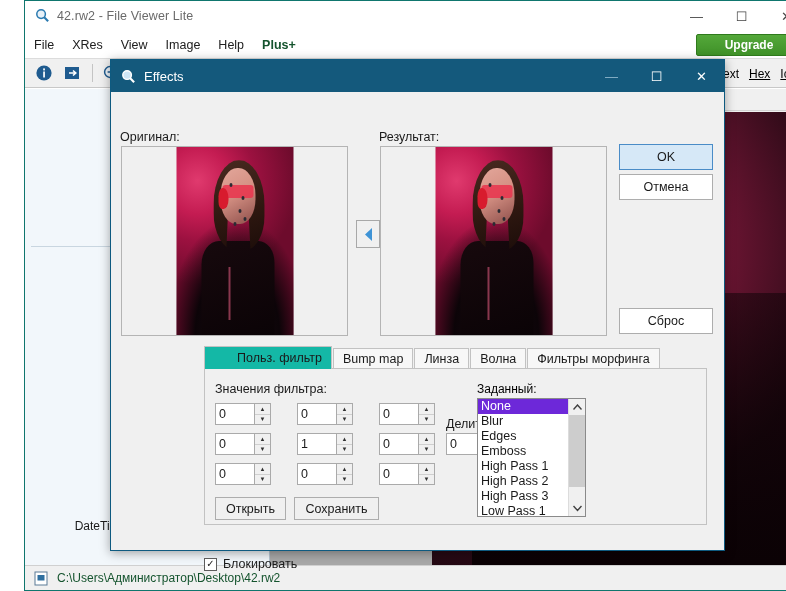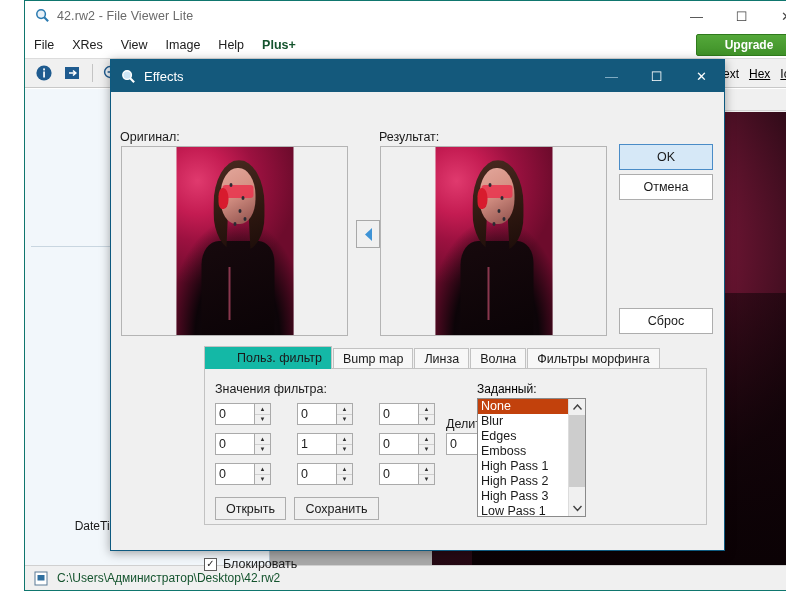--- a/index.html
+++ b/index.html
@@ -381,21 +381,21 @@
   #preset-items {
     position: absolute; left: 0; top: 0; right: 17px; bottom: 0;
   }
   .preset-item {
     height: 15px; line-height: 15px;
     padding-left: 3px;
     font-size: 12.5px;
     color: #1a1a1a;
     white-space: nowrap;
   }
-  .preset-item.selected { background: #c2410c; color: #ffffff; }
+  .preset-item.selected { background: #6d28d9; color: #ffffff; }
   #preset-scroll {
     position: absolute; right: 0; top: 0; bottom: 0; width: 17px;
     background: #f0f0f0;
     border-left: 1px solid #dcdcdc;
   }
   .ps-arrow {
     position: absolute; left: 0; width: 16px; height: 16px;
     display: flex; align-items: center; justify-content: center;
     font-size: 8px; color: #404040;
     background: #f0f0f0;

